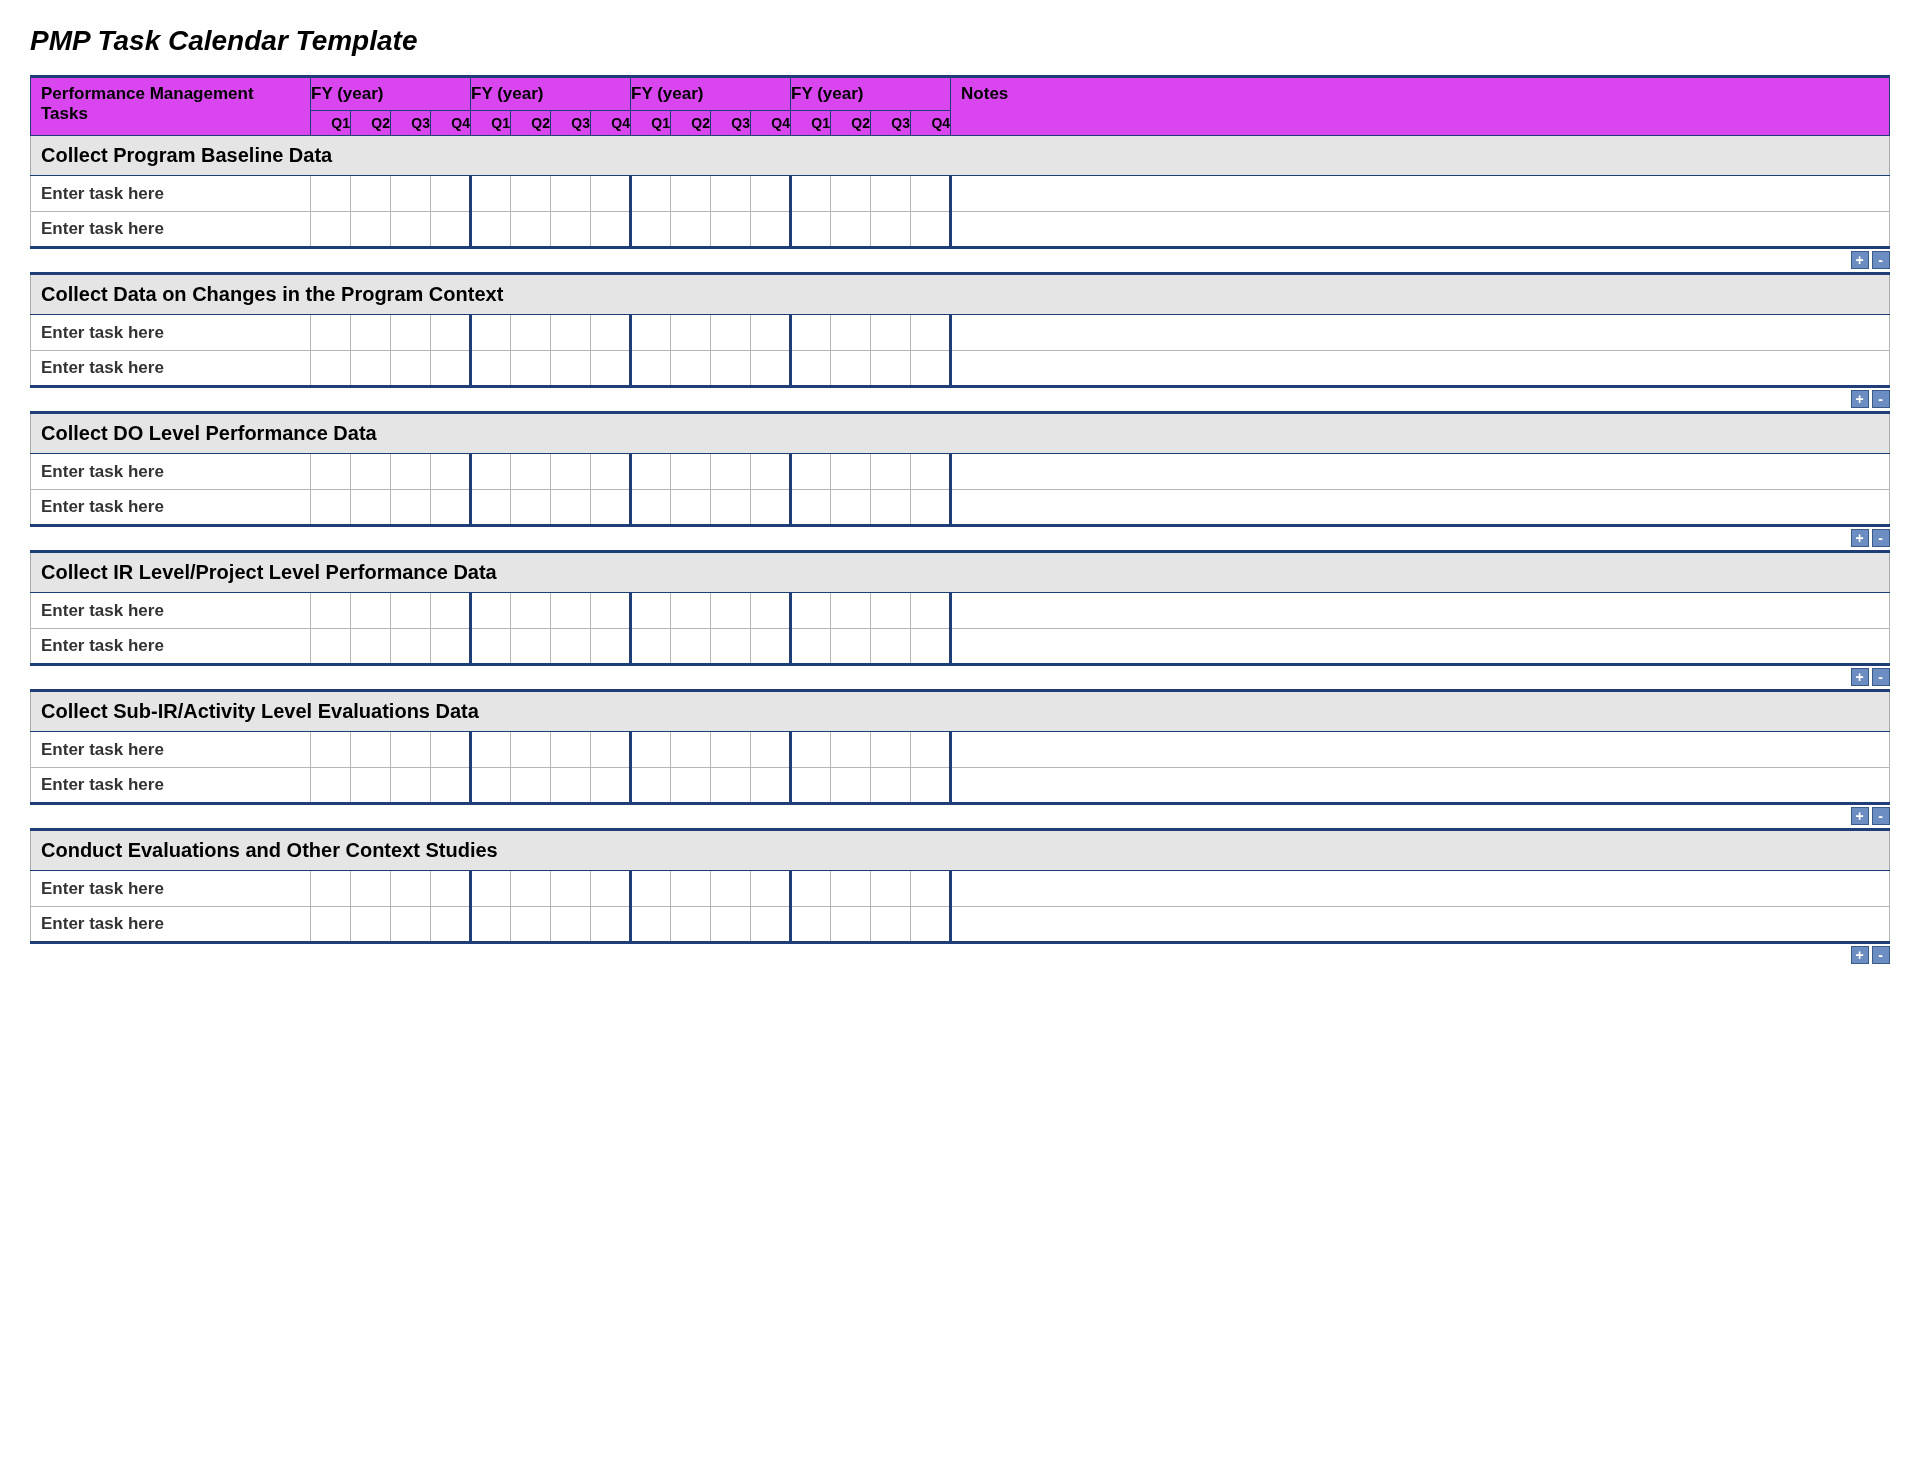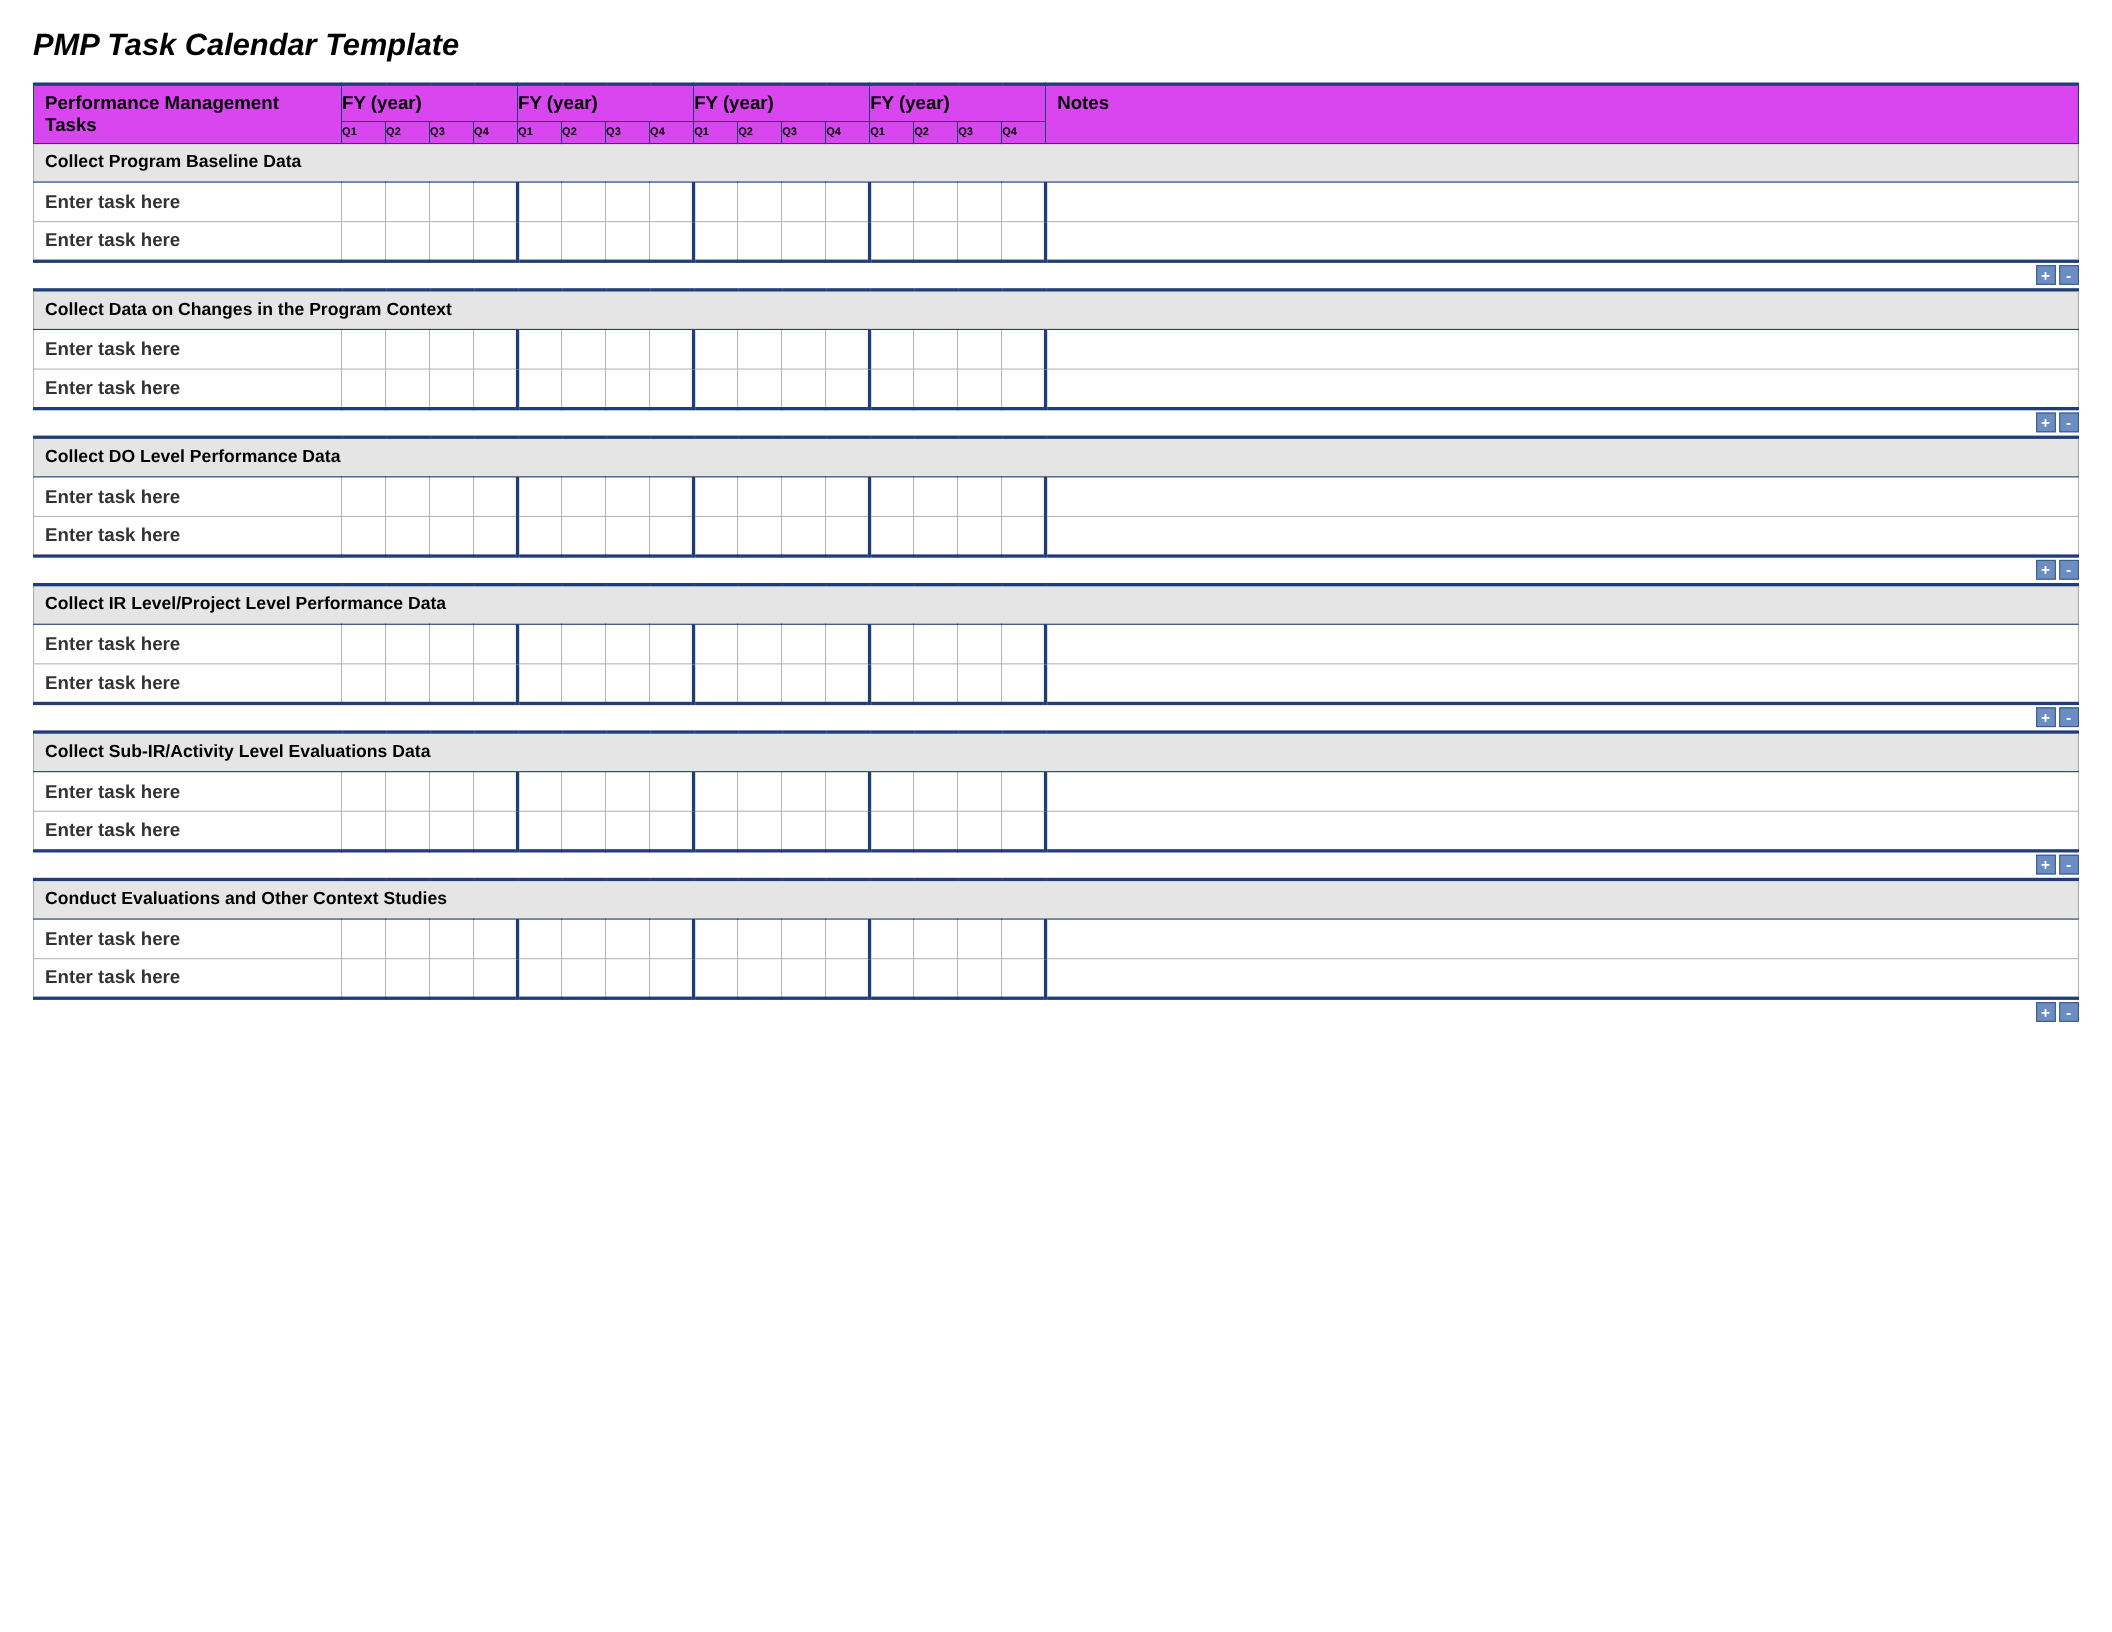--- a/index.html
+++ b/index.html
@@ -29,35 +29,35 @@
   .hdr td {
     background: #d946ef;
     font-weight: bold;
     font-size: 17px;
     border: 1px solid #1f3e78;
     padding: 6px 10px;
     vertical-align: top;
   }
   .hdr-top { border-top: 3px solid #1f3e78; }
   .hdr td.q-sub {
-    font-size: 10px;
-    text-align: left;
+    font-size: 14px;
+    text-align: right;
     padding: 4px 0;
   }
   .hdr td.fy {
     font-size: 17px;
     padding: 6px 0;
   }
   .year-sep-right { border-right: 3px solid #1f3e78; }
 
   
   tr.section td {
     background: #e5e5e5;
     font-weight: bold;
-    font-size: 16px;
+    font-size: 20px;
     padding: 8px 10px;
     border-top: 3px solid #1f3e78;
     border-bottom: 1px solid #1f3e78;
     border-left: 1px solid #aaa;
     border-right: 1px solid #aaa;
   }
   tr.section:first-of-type td { border-top: 1px solid #1f3e78; }
 
   
   tr.task td {

